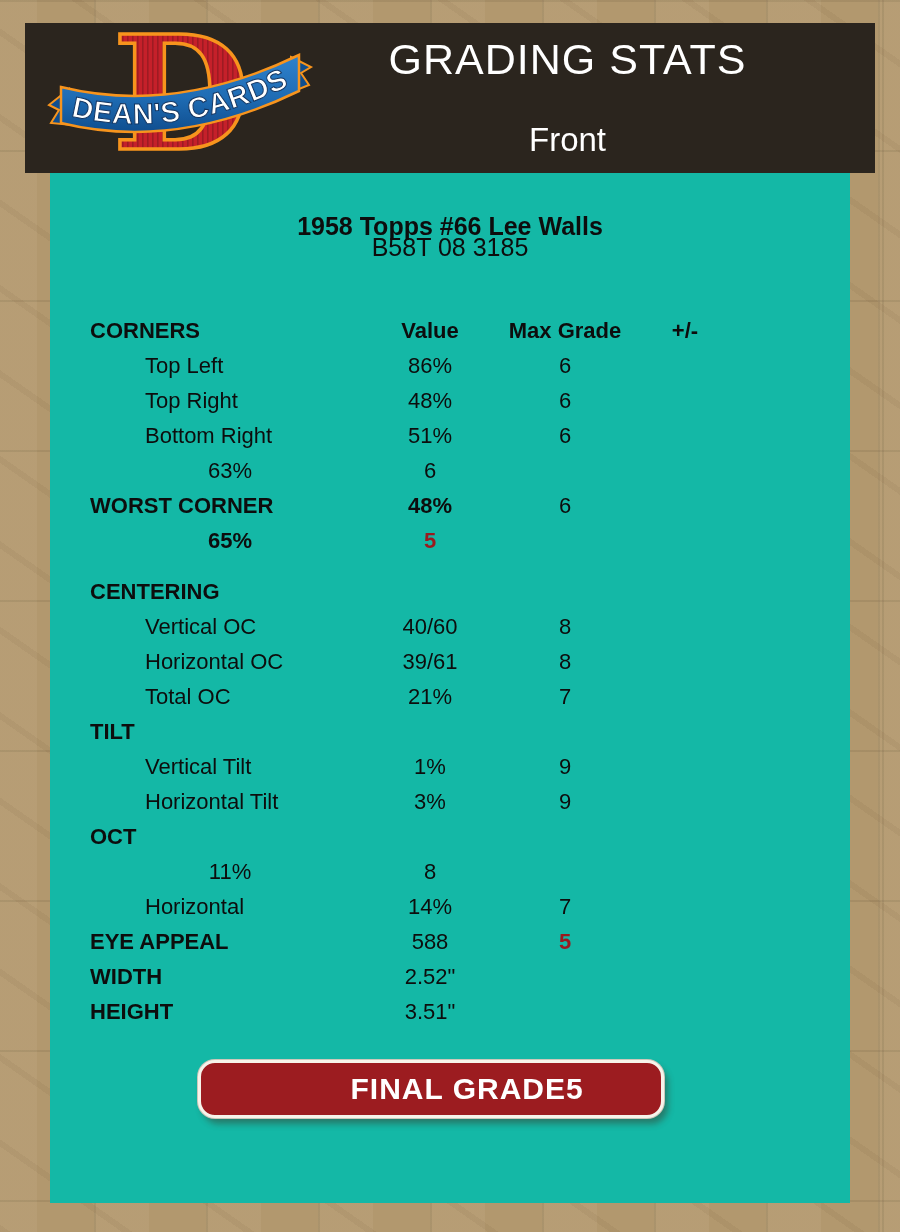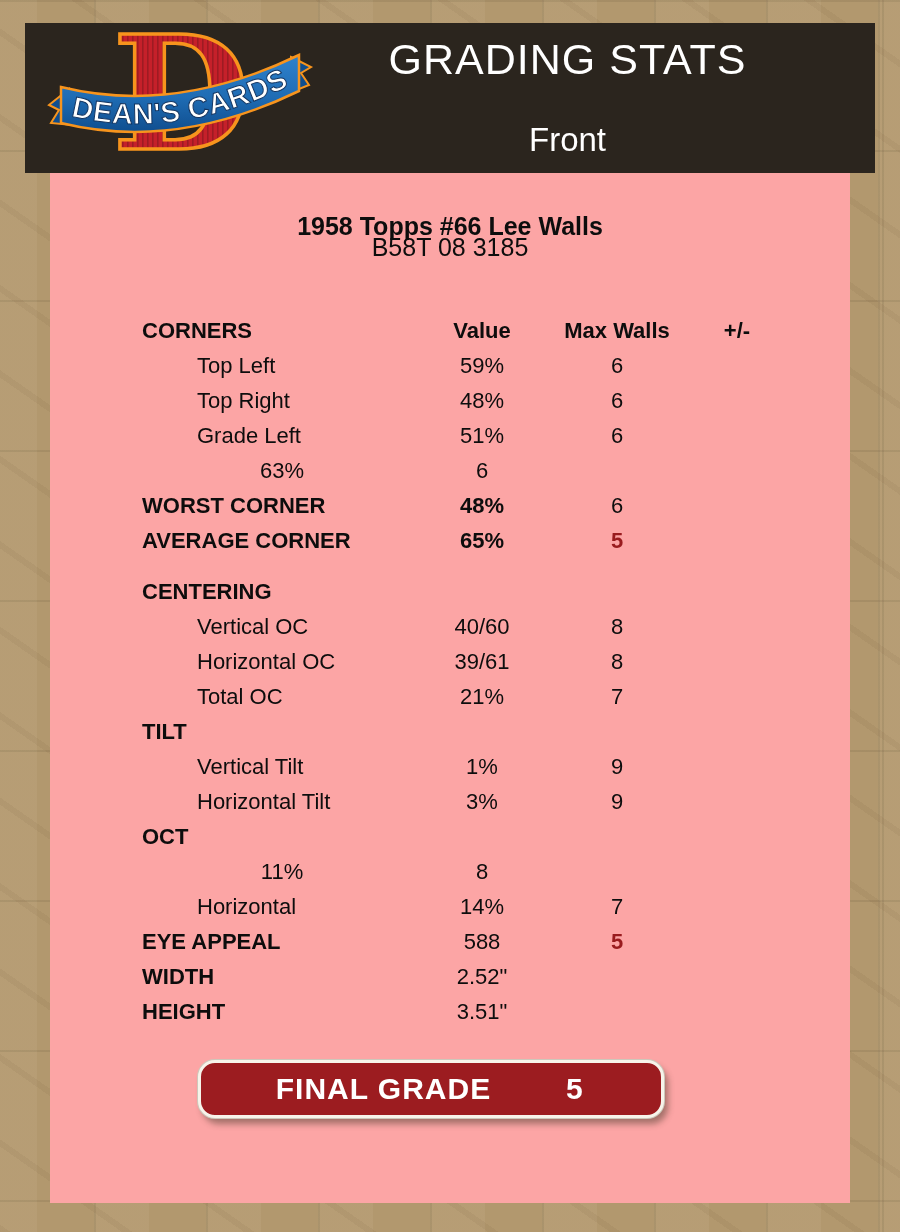--- a/index.html
+++ b/index.html
@@ -36,38 +36,38 @@
   .header-main-title {
     font-size: 43px; letter-spacing: 1px; line-height: 48px; font-weight: 400;
   }
   .header-sub-title {
     font-size: 33px; line-height: 42px; font-weight: 400;
   }
 
   
   .content {
     position: absolute; left: 50px; top: 173px; width: 800px; height: 1030px;
-    background: #fca5a5;
+    background: #14b8a6;
     color: #0d0d0d;
   }
   .card-title {
     position: absolute; top: 35px; left: 0; width: 100%;
     text-align: center; font-size: 25px; font-weight: 700; line-height: 36px;
   }
   .card-serial {
     position: absolute; top: 56px; left: 0; width: 100%;
     text-align: center; font-size: 25px; font-weight: 400; line-height: 36px;
   }
 
   
   .stats { position: absolute; top: 140px; left: 0; width: 100%; }
   .row {
     display: grid;
     grid-template-columns: 280px 120px 150px 90px;
-    padding-left: 92px;
+    padding-left: 40px;
     height: 35px; align-items: center;
     font-size: 22px;
   }
   .row.gap-before { margin-top: 16px; }
   .c-label { text-align: left; font-weight: 400; white-space: nowrap; }
   .c-label.indent { padding-left: 55px; }
   .c-label.bold, .bold { font-weight: 700; }
   .c-value { text-align: center; }
   .c-grade { text-align: center; }
   .c-grade.red { color: #991b1e; font-weight: 700; }
@@ -78,21 +78,21 @@
   .final-grade {
     position: absolute; left: 148px; top: 887px; width: 466px; height: 58px;
     background: #9c1c20;
     border: 3px solid #f7f3ea;
     border-radius: 17px;
     box-shadow: 0 0 0 1px #cdc8bb, 4px 6px 6px rgba(60,50,35,0.45);
     display: flex; align-items: center;
     color: #ffffff; font-weight: 700; font-size: 30px;
     cursor: default;
   }
-  .final-grade-label { flex: 1; text-align: center; letter-spacing: 1px; }
+  .final-grade-label { flex: 1; text-align: right; letter-spacing: 1px; }
   .final-grade-value { width: 95px; text-align: left; }
 </style>
 </head>
 <body>
 
 <div class="header">
   <div class="logo-box">
     <svg viewBox="0 0 268 162">
       <defs>
         <pattern id="pinstripe" width="5" height="6" patternUnits="userSpaceOnUse">
@@ -125,60 +125,59 @@
 </div>
 
 <div class="content">
   <div class="card-title">1958 Topps #66 Lee Walls</div>
   <div class="card-serial">B58T 08 3185</div>
 
   <div class="stats">
     <div class="row head">
       <div class="c-label">CORNERS</div>
       <div class="c-value">Value</div>
-      <div class="c-grade">Max Walls</div>
+      <div class="c-grade">Max Grade</div>
       <div class="c-pm">+/-</div>
     </div>
     <div>
   <div class="row">
     <div class="c-label indent">Top Left</div>
-    <div class="c-value">59%</div>
+    <div class="c-value">86%</div>
     <div class="c-grade">6</div>
     <div class="c-pm"></div>
   </div>
 
   <div class="row">
     <div class="c-label indent">Top Right</div>
     <div class="c-value">48%</div>
     <div class="c-grade">6</div>
     <div class="c-pm"></div>
   </div>
 
   <div class="row">
-    <div class="c-label indent">Grade Left</div>
+    <div class="c-label indent">Bottom Right</div>
     <div class="c-value">51%</div>
     <div class="c-grade">6</div>
     <div class="c-pm"></div>
   </div>
 
   <div class="row">
     <div class="c-value">63%</div>
     <div class="c-grade">6</div>
     <div class="c-pm"></div>
   </div>
 
   <div class="row">
     <div class="c-label bold">WORST CORNER</div>
     <div class="c-value bold">48%</div>
     <div class="c-grade">6</div>
     <div class="c-pm"></div>
   </div>
 
   <div class="row">
-    <div class="c-label bold">AVERAGE CORNER</div>
     <div class="c-value bold">65%</div>
     <div class="c-grade red">5</div>
     <div class="c-pm"></div>
   </div>
 
   <div class="row gap-before">
     <div class="c-label bold">CENTERING</div>
     <div class="c-value"></div>
     <div class="c-grade"></div>
     <div class="c-pm"></div>

